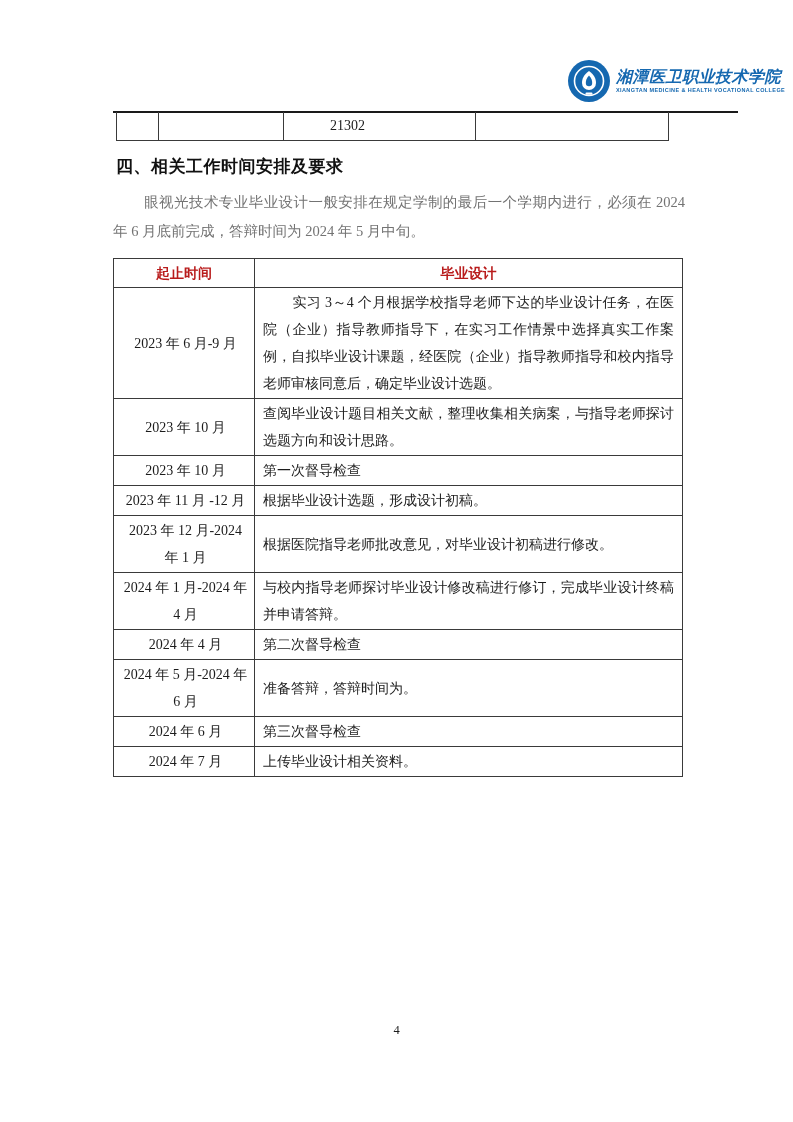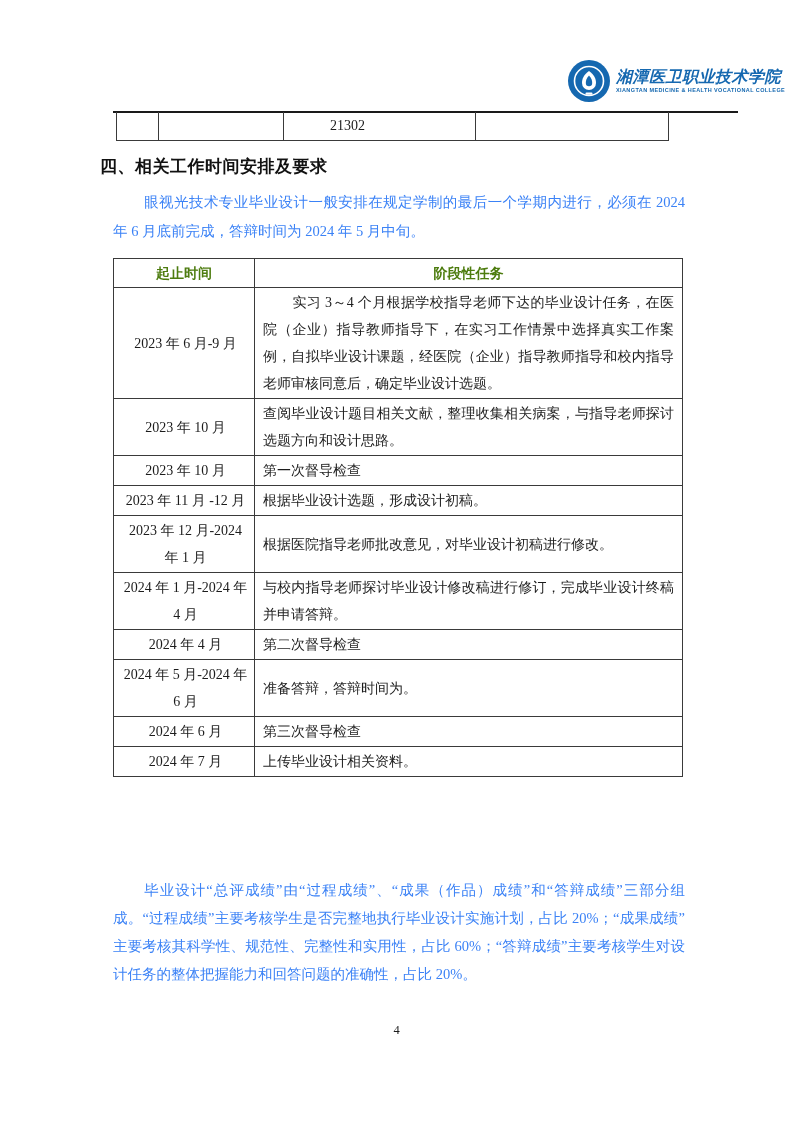--- a/index.html
+++ b/index.html
@@ -69,38 +69,38 @@
   }
   .top-table .cell:last-child { border-right: 1px solid #3a3a3a; }
   .top-table .c0 { width: 42px; }
   .top-table .c1 { width: 125px; }
   .top-table .c2 { width: 192px; justify-content: flex-start; padding-left: 46px; }
   .top-table .c3 { width: 194px; }
 
   
   .section-heading {
     position: absolute;
-    left: 100px;
+    left: 116px;
     font-family: "Liberation Sans", "DejaVu Sans", sans-serif;
     font-weight: bold;
     font-size: 17px;
     color: #111;
     letter-spacing: 0.5px;
   }
   .h4 { top: 155px; }
   .h5 { top: 843px; }
   .body-para {
     position: absolute;
     left: 113px;
     width: 572px;
     font-size: 14.5px;
     line-height: 29px;
     text-align: justify;
     text-indent: 2.15em;
-    color: #3b82f6;
+    color: #737373;
   }
   .p4 { top: 188px; }
   .p5 { top: 876px; line-height: 28px; }
 
   
   .schedule-table {
     position: absolute;
     left: 113px; top: 258px;
     width: 570px;
     border-collapse: collapse;
@@ -112,21 +112,21 @@
     line-height: 27px;
     vertical-align: middle;
   }
   .schedule-table col.col-time { width: 141px; }
   .schedule-table th {
     font-family: "Liberation Sans", "DejaVu Sans", sans-serif;
     font-weight: bold;
     font-size: 14px;
     text-align: center;
     height: 29px;
-    color: #4d7c0f;
+    color: #b91c1c;
   }
   .schedule-table td.time-cell {
     padding: 1px 4px 1px 7px;
     text-align: center;
   }
   .schedule-table td.task-cell {
     padding: 1px 8px;
     text-align: justify;
   }
   .schedule-table td.task-cell.indent { text-indent: 2.1em; }
@@ -173,21 +173,21 @@
   <div class="body-para p4">眼视光技术专业毕业设计一般安排在规定学制的最后一个学期内进行，必须在 2024 年 6 月底前完成，答辩时间为 2024 年 5 月中旬。</div>
 
   <table class="schedule-table">
     <colgroup>
         <col class="col-time">
         <col class="col-task">
       </colgroup>
     <thead>
       <tr>
         <th>起止时间</th>
-        <th>阶段性任务</th>
+        <th>毕业设计</th>
       </tr>
     </thead>
     <tbody id="schedule-body">
         <tr>
           <td class="time-cell">2023 年 6 月-9 月</td>
           <td class="task-cell indent">实习 3～4 个月根据学校指导老师下达的毕业设计任务，在医院（企业）指导教师指导下，在实习工作情景中选择真实工作案例，自拟毕业设计课题，经医院（企业）指导教师指导和校内指导老师审核同意后，确定毕业设计选题。</td>
         </tr>
         <tr>
           <td class="time-cell">2023 年 10 月</td>
           <td class="task-cell">查阅毕业设计题目相关文献，整理收集相关病案，与指导老师探讨选题方向和设计思路。</td>
@@ -220,17 +220,16 @@
           <td class="time-cell">2024 年 6 月</td>
           <td class="task-cell">第三次督导检查</td>
         </tr>
         <tr>
           <td class="time-cell">2024 年 7 月</td>
           <td class="task-cell">上传毕业设计相关资料。</td>
         </tr>
       </tbody>
   </table>
 
-  <div class="body-para p5">毕业设计“总评成绩”由“过程成绩”、“成果（作品）成绩”和“答辩成绩”三部分组成。“过程成绩”主要考核学生是否完整地执行毕业设计实施计划，占比 20%；“成果成绩”  主要考核其科学性、规范性、完整性和实用性，占比 60%；“答辩成绩”主要考核学生对设计任务的整体把握能力和回答问题的准确性，占比 20%。</div>
 
   <div class="page-number">4</div>
 
 </div>
 
 </body></html>

